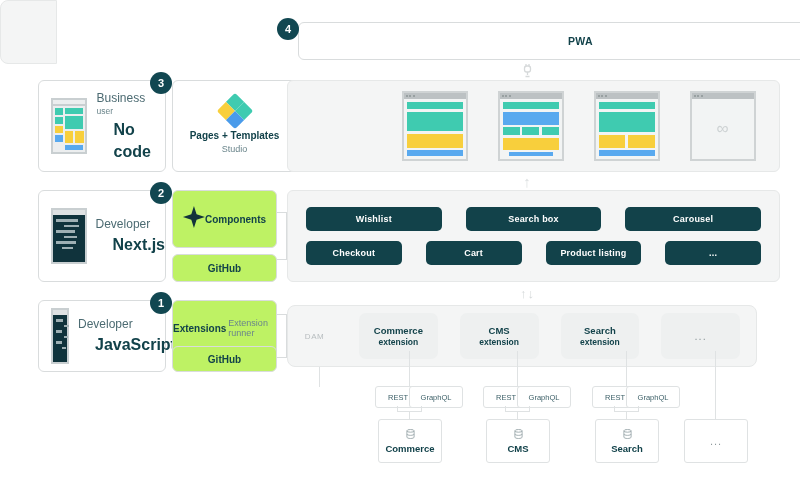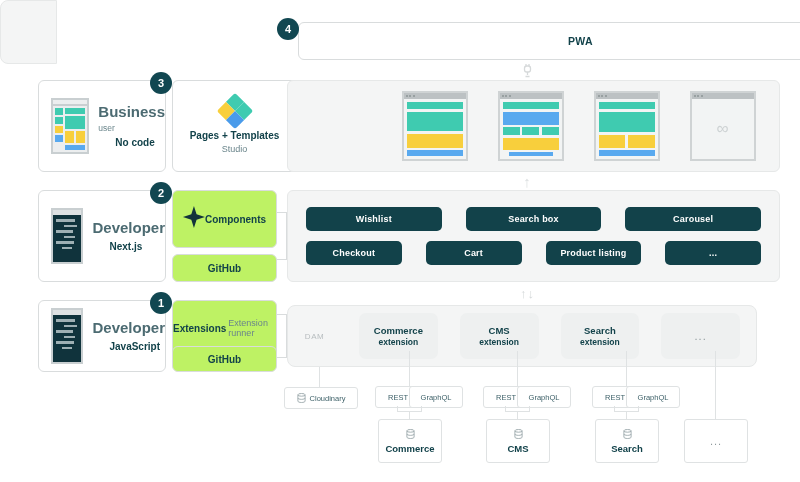--- a/index.html
+++ b/index.html
@@ -51,23 +51,23 @@
   }
 
   
   #row3-left{left:38px;top:80px;width:128px;height:92px;}
   #row3-studio{left:172px;top:80px;width:125px;height:92px;}
   #row3-canvas{left:287px;top:80px;width:493px;height:92px;border-radius:6px;}
 
   .persona{position:absolute;left:0;top:0;width:100%;height:100%;
     display:flex;align-items:center;gap:9px;padding-left:12px;box-sizing:border-box;}
   .persona-txt{display:flex;flex-direction:column;line-height:1.35;}
-  .persona-txt .l1{font-size:15px;color:#4c6b72;font-weight:bold;}
+  .persona-txt .l1{font-size:12px;color:#4c6b72;}
   .persona-txt .l2{font-size:8.5px;color:#6a858b;}
-  .persona-txt .l3{font-size:10px;font-weight:bold;color:#12424a;margin-top:2px;padding-left:17px;}
+  .persona-txt .l3{font-size:16px;font-weight:bold;color:#12424a;margin-top:2px;padding-left:17px;}
 
   
   .mock-page{width:42px;height:56px;background:#c9cfd1;padding:2px;box-sizing:border-box;
     display:flex;flex-direction:column;gap:1.5px;}
   .mock-page .mtop{height:4px;background:#eceeef;}
   .mock-page .mbody{flex:1;display:flex;gap:2px;background:#eceeef;padding:2px;box-sizing:border-box;}
   .mock-page .mcol{width:8px;display:flex;flex-direction:column;gap:2px;}
   .mock-page .mcol i{display:block;height:7px;background:#3fcbb0;}
   .mock-page .mcol i.y{background:#f8cf3c;}
   .mock-page .mcol i.b{background:#58a9ef;}
@@ -409,28 +409,20 @@
         <span class="e1">Search</span>
         <span class="e2">extension</span>
       </div>
       <div class="ext dots">...</div>
     </div>
   </div>
   <div class="plain-grey" id="dam-cell"></div>
   <div id="dam-label">DAM</div>
 
   <div class="line vline" style="left:319px;top:367px;height:20px;"></div>
-  <div class="cloudinary" style="left:284px;top:387px;width:72px;">
-    <svg class="db-ic" viewBox="0 0 10 11" fill="none" stroke="#9aa7aa" stroke-width="1">
-      <ellipse cx="5" cy="2" rx="4" ry="1.5"></ellipse>
-        <path d="M1 2v7c0 .8 1.8 1.5 4 1.5s4-.7 4-1.5V2"></path>
-        <path d="M1 5.5c0 .8 1.8 1.5 4 1.5s4-.7 4-1.5"></path>
-    </svg>
-    <span>Cloudinary</span>
-  </div>
 
   <div class="line vline" style="left:409px;top:351px;height:36px;"></div>
   <div class="api" style="left:375px;top:386px;width:44px;">REST</div>
   <div class="api" style="left:409px;top:386px;width:52px;">GraphQL</div>
   <div class="line hline" style="left:397px;top:411px;width:24px;"></div>
   <div class="line vline" style="left:397px;top:406px;height:6px;"></div>
   <div class="line vline" style="left:421px;top:406px;height:6px;"></div>
   <div class="line vline" style="left:409px;top:411px;height:8px;"></div>
   <div class="src" style="left:378px;top:419px;">
     <svg class="db-ic" viewBox="0 0 10 11" fill="none" stroke="#9aa7aa" stroke-width="1">

